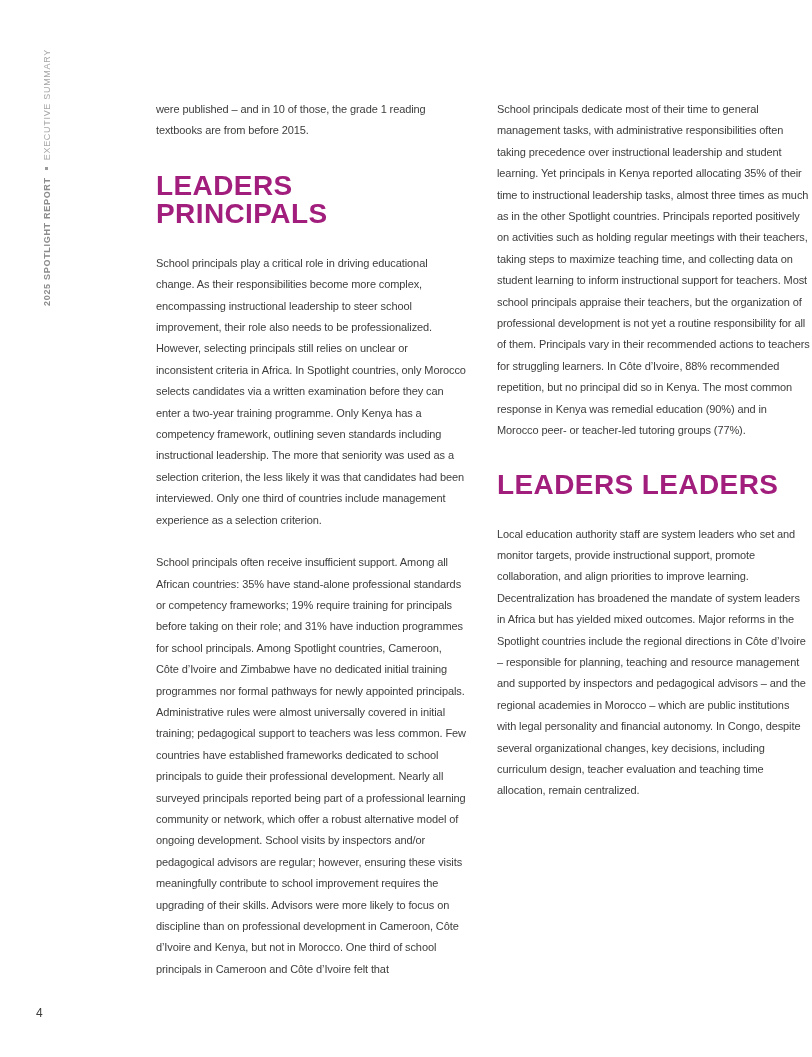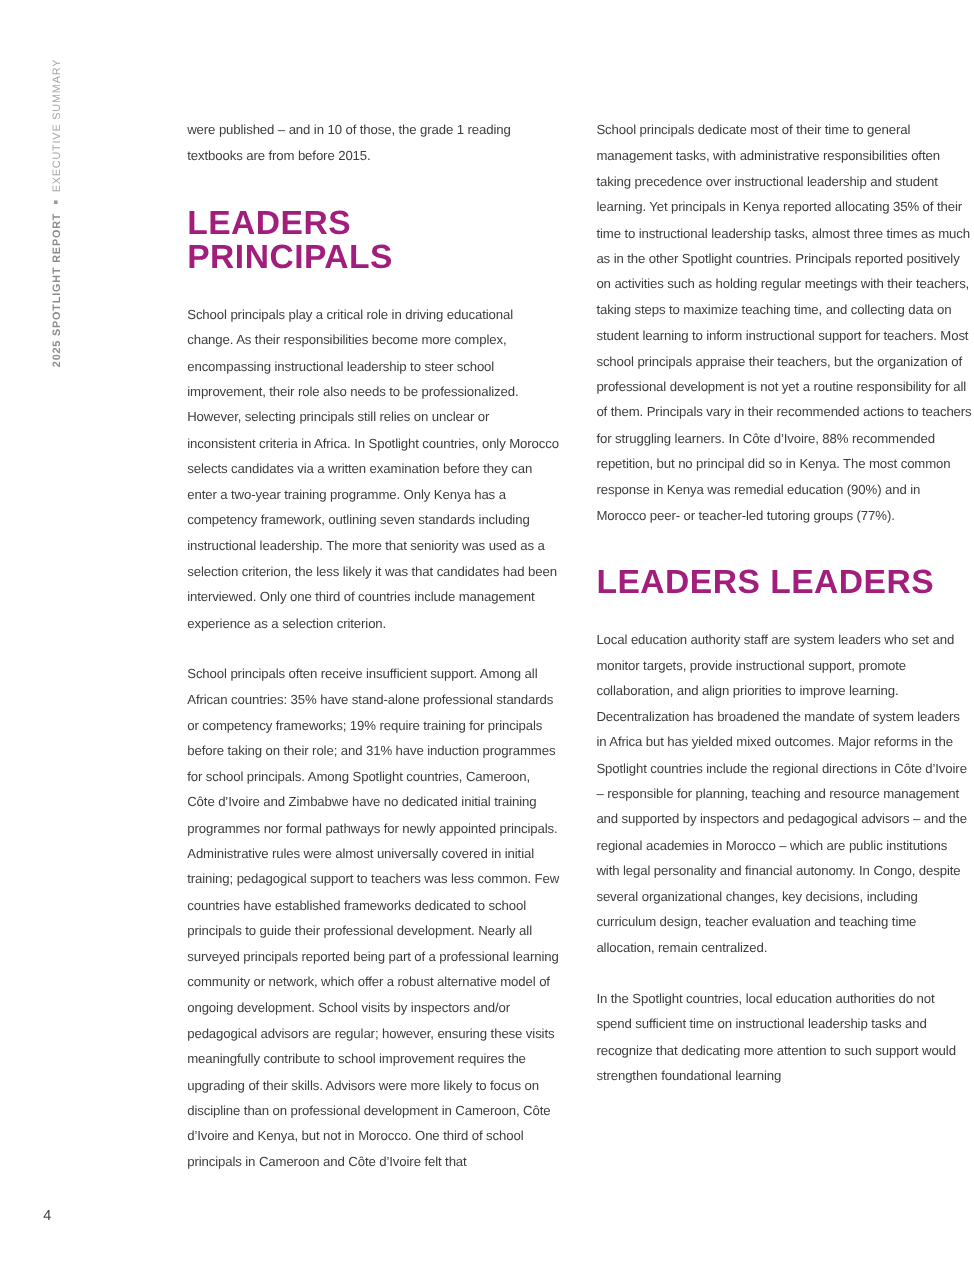--- a/index.html
+++ b/index.html
@@ -93,19 +93,18 @@
     <div class="col col-left">
       <p class="body">were published – and in 10 of those, the grade 1 reading textbooks are from before 2015.</p>
       <h1 class="section-heading">LEADERS PRINCIPALS</h1>
       <p class="body">School principals play a critical role in driving educational change. As their responsibilities become more complex, encompassing instructional leadership to steer school improvement, their role also needs to be professionalized. However, selecting principals still relies on unclear or inconsistent criteria in Africa. In Spotlight countries, only Morocco selects candidates via a written examination before they can enter a two-year training programme. Only Kenya has a competency framework, outlining seven standards including instructional leadership. The more that seniority was used as a selection criterion, the less likely it was that candidates had been interviewed. Only one third of countries include management experience as a selection criterion.</p>
       <p class="body">School principals often receive insufficient support. Among all African countries: 35% have stand-alone professional standards or competency frameworks; 19% require training for principals before taking on their role; and 31% have induction programmes for school principals. Among Spotlight countries, Cameroon, Côte d’Ivoire and Zimbabwe have no dedicated initial training programmes nor formal pathways for newly appointed principals. Administrative rules were almost universally covered in initial training; pedagogical support to teachers was less common. Few countries have established frameworks dedicated to school principals to guide their professional development. Nearly all surveyed principals reported being part of a professional learning community or network, which offer a robust alternative model of ongoing development. School visits by inspectors and/or pedagogical advisors are regular; however, ensuring these visits meaningfully contribute to school improvement requires the upgrading of their skills. Advisors were more likely to focus on discipline than on professional development in Cameroon, Côte d’Ivoire and Kenya, but not in Morocco. One third of school principals in Cameroon and Côte d’Ivoire felt that</p>
     </div>
     <div class="col col-right">
       <p class="body">School principals dedicate most of their time to general management tasks, with administrative responsibilities often taking precedence over instructional leadership and student learning. Yet principals in Kenya reported allocating 35% of their time to instructional leadership tasks, almost three times as much as in the other Spotlight countries. Principals reported positively on activities such as holding regular meetings with their teachers, taking steps to maximize teaching time, and collecting data on student learning to inform instructional support for teachers. Most school principals appraise their teachers, but the organization of professional development is not yet a routine responsibility for all of them. Principals vary in their recommended actions to teachers for struggling learners. In Côte d’Ivoire, 88% recommended repetition, but no principal did so in Kenya. The most common response in Kenya was remedial education (90%) and in Morocco peer- or teacher-led tutoring groups (77%).</p>
       <h1 class="section-heading">LEADERS LEADERS</h1>
       <p class="body">Local education authority staff are system leaders who set and monitor targets, provide instructional support, promote collaboration, and align priorities to improve learning. Decentralization has broadened the mandate of system leaders in Africa but has yielded mixed outcomes. Major reforms in the Spotlight countries include the regional directions in Côte d’Ivoire – responsible for planning, teaching and resource management and supported by inspectors and pedagogical advisors – and the regional academies in Morocco – which are public institutions with legal personality and financial autonomy. In Congo, despite several organizational changes, key decisions, including curriculum design, teacher evaluation and teaching time allocation, remain centralized.</p>
-      <p class="body">In the Spotlight countries, local education authorities do not spend sufficient time on instructional leadership tasks and recognize that dedicating more attention to such support would strengthen foundational learning</p>
     </div>
   </div>
 
   <div class="page-number">4</div>
 
 </div>
 
 </body></html>

